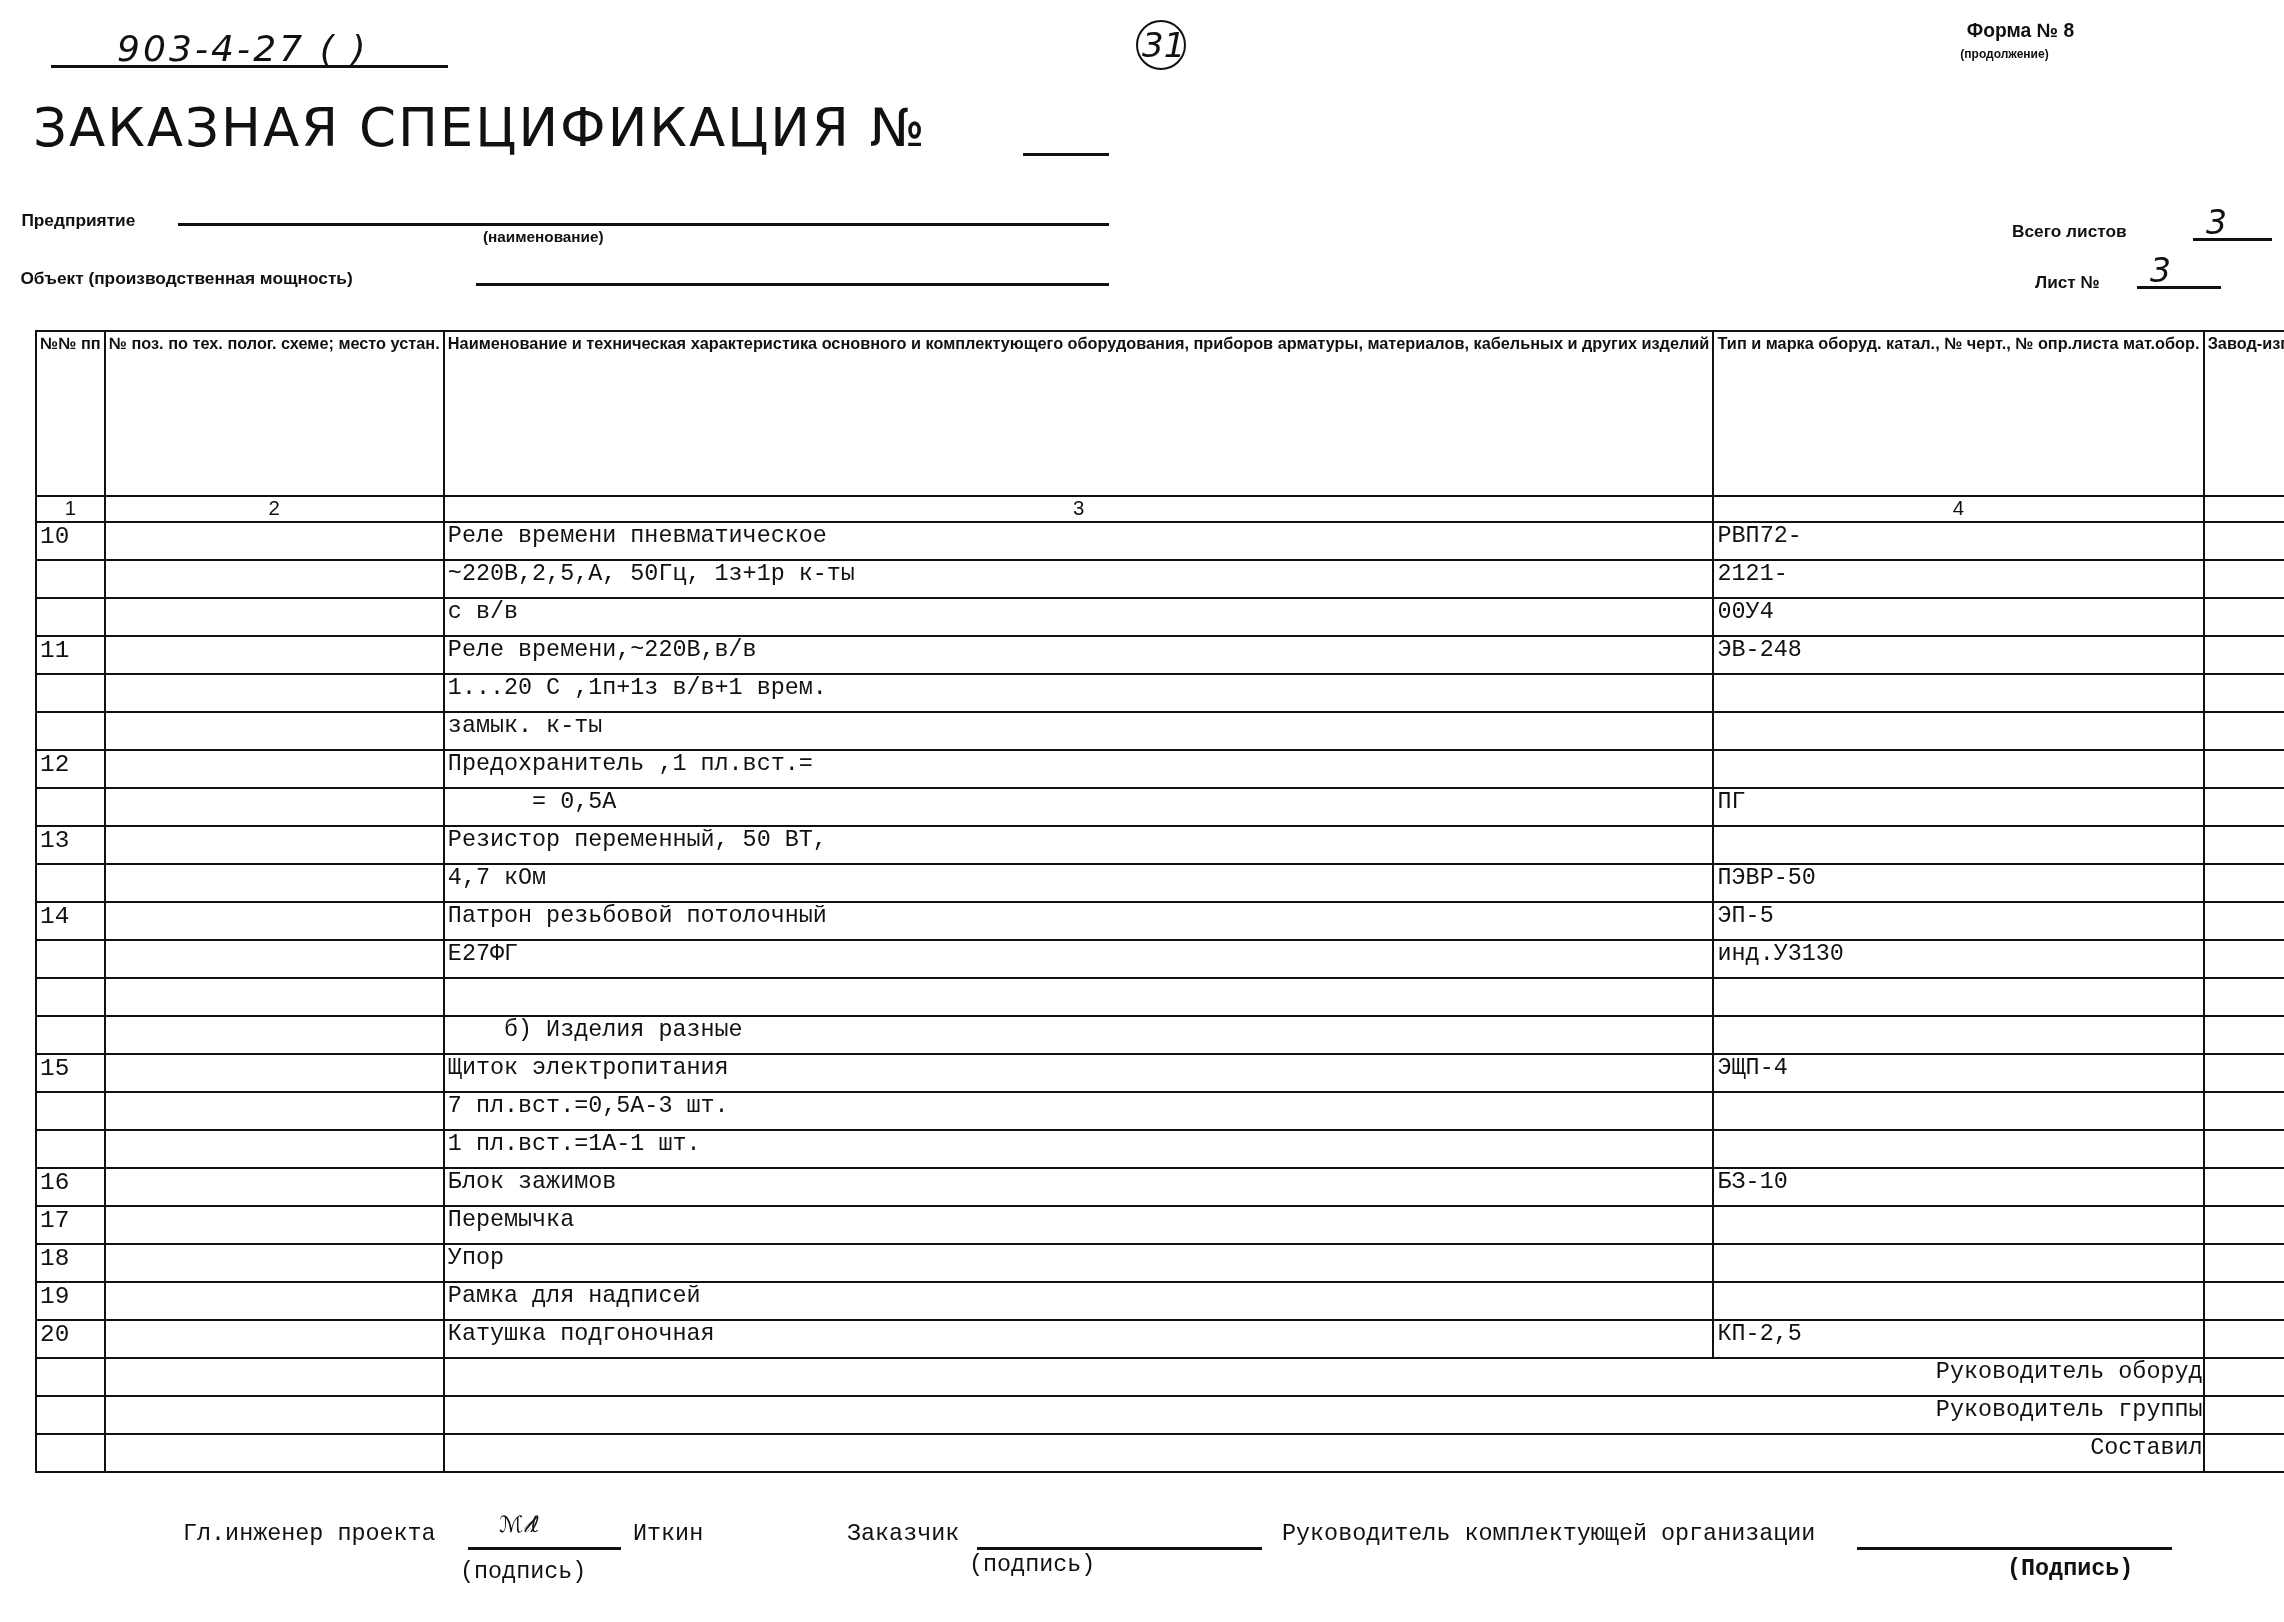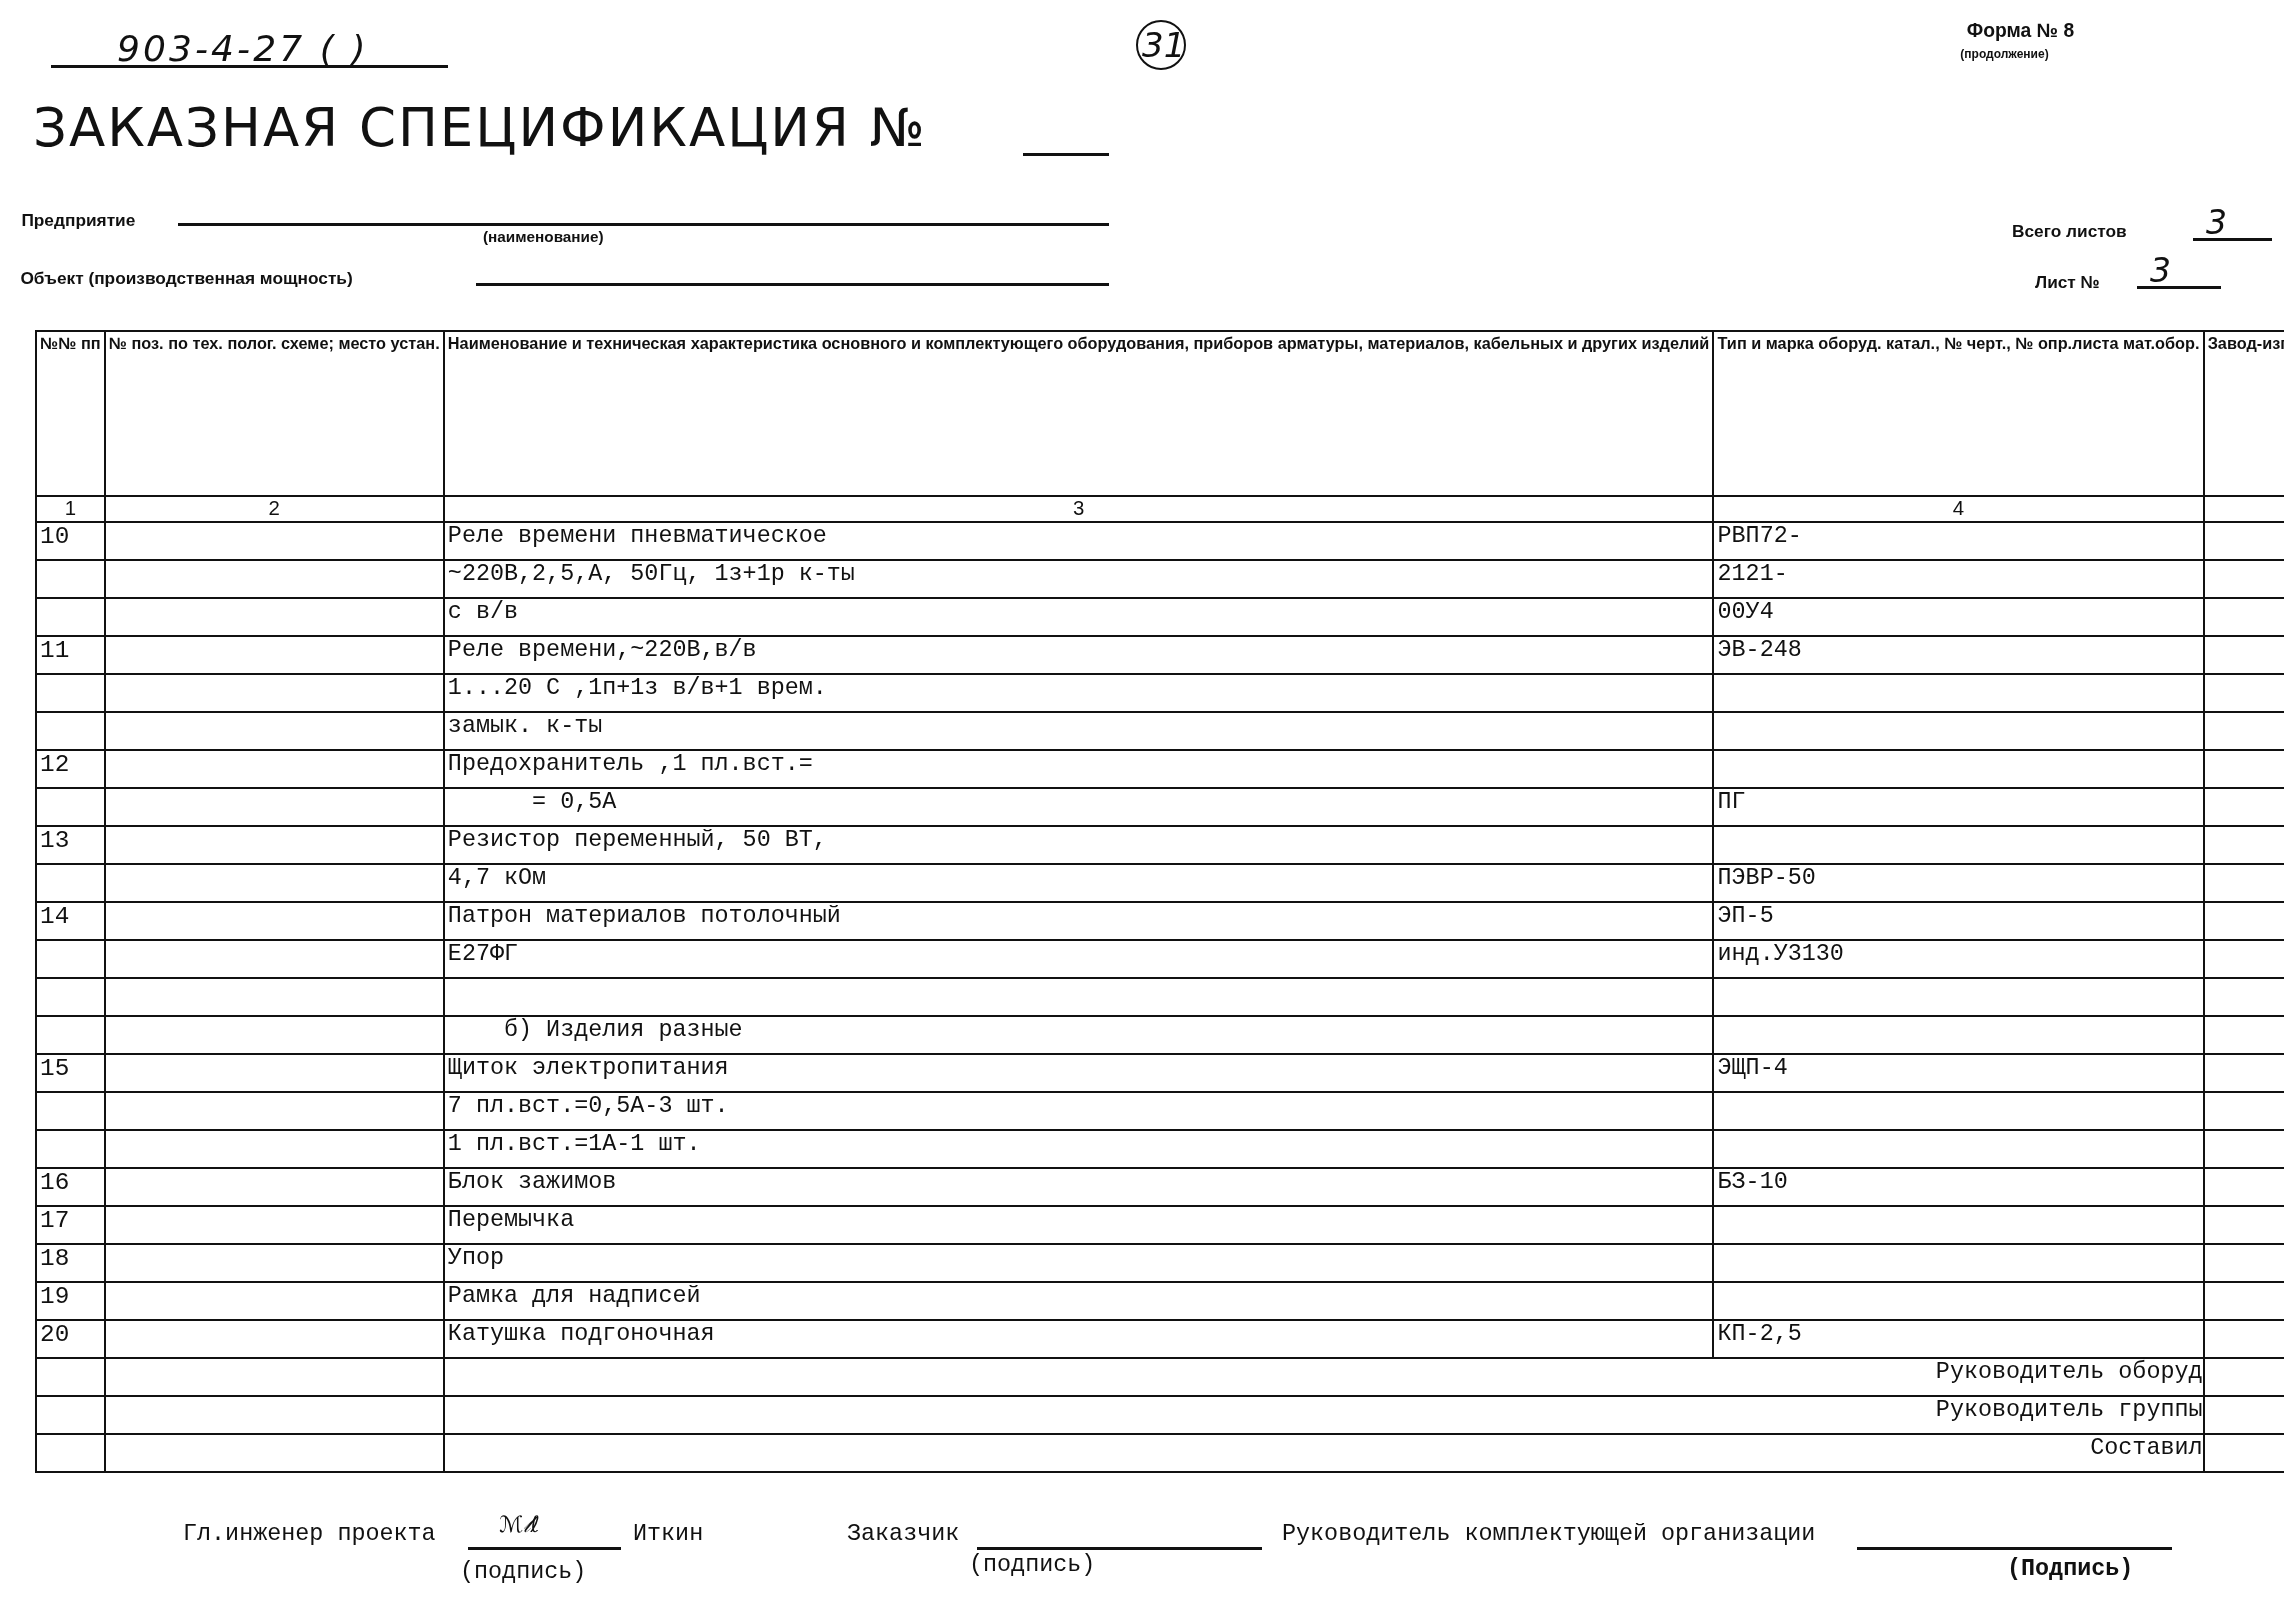--- a/index.html
+++ b/index.html
@@ -172,21 +172,21 @@
       <tr class="row typed">
         <td class="c1"></td>
         <td class="c2"></td>
         <td class="c3" style="white-space: pre;">4,7 кОм</td>
         <td class="c4">ПЭВР-50</td>
         <td class="c5"></td>
       </tr>
       <tr class="row typed">
         <td class="c1">14</td>
         <td class="c2"></td>
-        <td class="c3" style="white-space: pre;">Патрон материалов потолочный</td>
+        <td class="c3" style="white-space: pre;">Патрон резьбовой потолочный</td>
         <td class="c4">ЭП-5</td>
         <td class="c5"></td>
       </tr>
       <tr class="row typed">
         <td class="c1"></td>
         <td class="c2"></td>
         <td class="c3" style="white-space: pre;">Е27ФГ</td>
         <td class="c4">инд.У3130</td>
         <td class="c5"></td>
       </tr>

